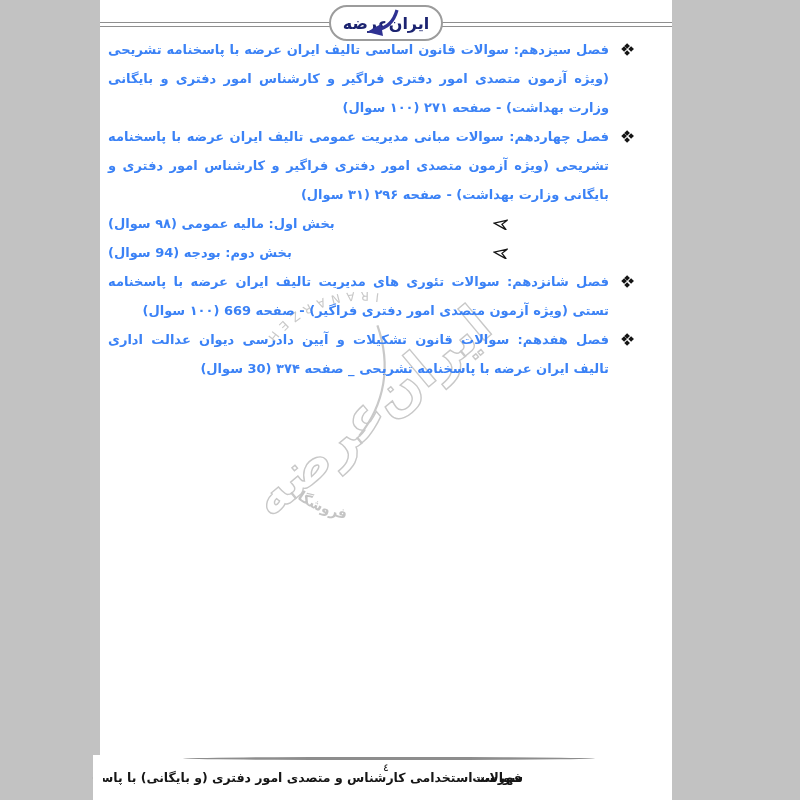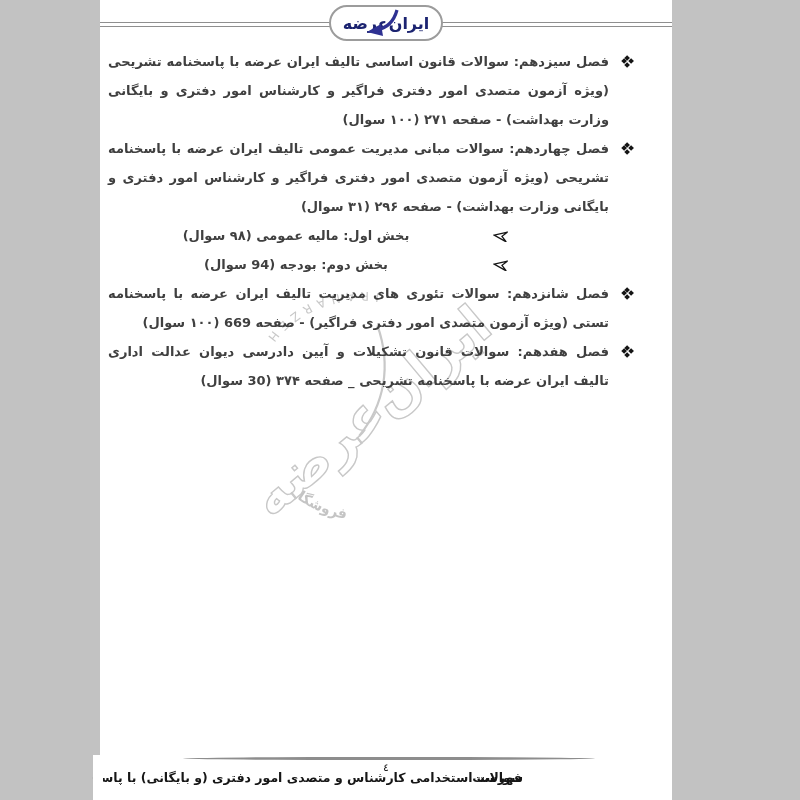--- a/index.html
+++ b/index.html
@@ -32,41 +32,41 @@
     letter-spacing:0px;white-space:nowrap;position:relative;z-index:1;
   }
   .logo-swoosh{position:absolute;left:0;top:0;z-index:2;pointer-events:none;}
   
   .watermark{
     position:absolute;left:115px;top:255px;width:310px;height:310px;
     z-index:0;pointer-events:none;
   }
   
   .toc{
-    position:absolute;top:47px;left:8px;right:36px;z-index:1;
+    position:absolute;top:35px;left:8px;right:36px;z-index:1;
     direction:rtl;
-    font-size:13px;font-weight:bold;color:#404040;
+    font-size:13px;font-weight:bold;color:#3b82f6;
   }
   .chapter{
     position:relative;padding-right:27px;
     text-align:justify;line-height:29px;
   }
   .diamond{
     position:absolute;right:3px;top:9px;width:11px;height:11px;
   }
   .diamond i{
     position:absolute;width:4.2px;height:4.2px;background:#151515;
     transform:rotate(45deg);
   }
   .diamond i:nth-child(1){top:0;left:3.4px;}
   .diamond i:nth-child(2){top:3.4px;left:0;}
   .diamond i:nth-child(3){top:3.4px;left:6.8px;}
   .diamond i:nth-child(4){top:6.8px;left:3.4px;}
   .subitem{
-    position:relative;padding-right:152px;line-height:29px;text-align:center;
+    position:relative;padding-right:152px;line-height:29px;text-align:left;
   }
   .sub-arrow{
     position:absolute;right:128px;top:9px;width:15px;height:12px;
   }
   
   .footer-rule{
     position:absolute;top:757px;left:83px;width:412px;height:3px;
     background:#8d8d8d;border-radius:50%;
   }
   .page-number{

